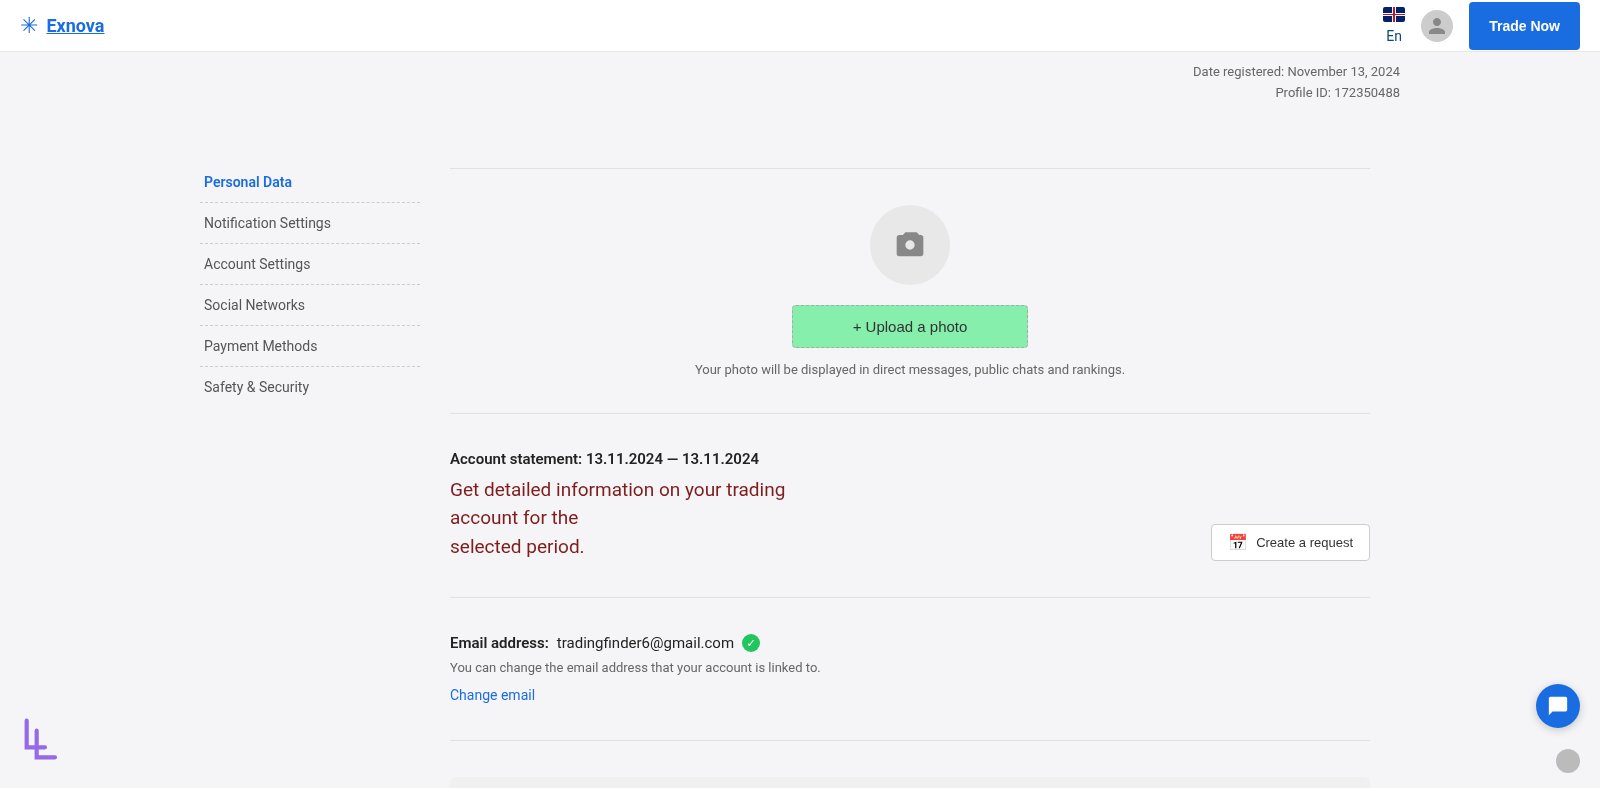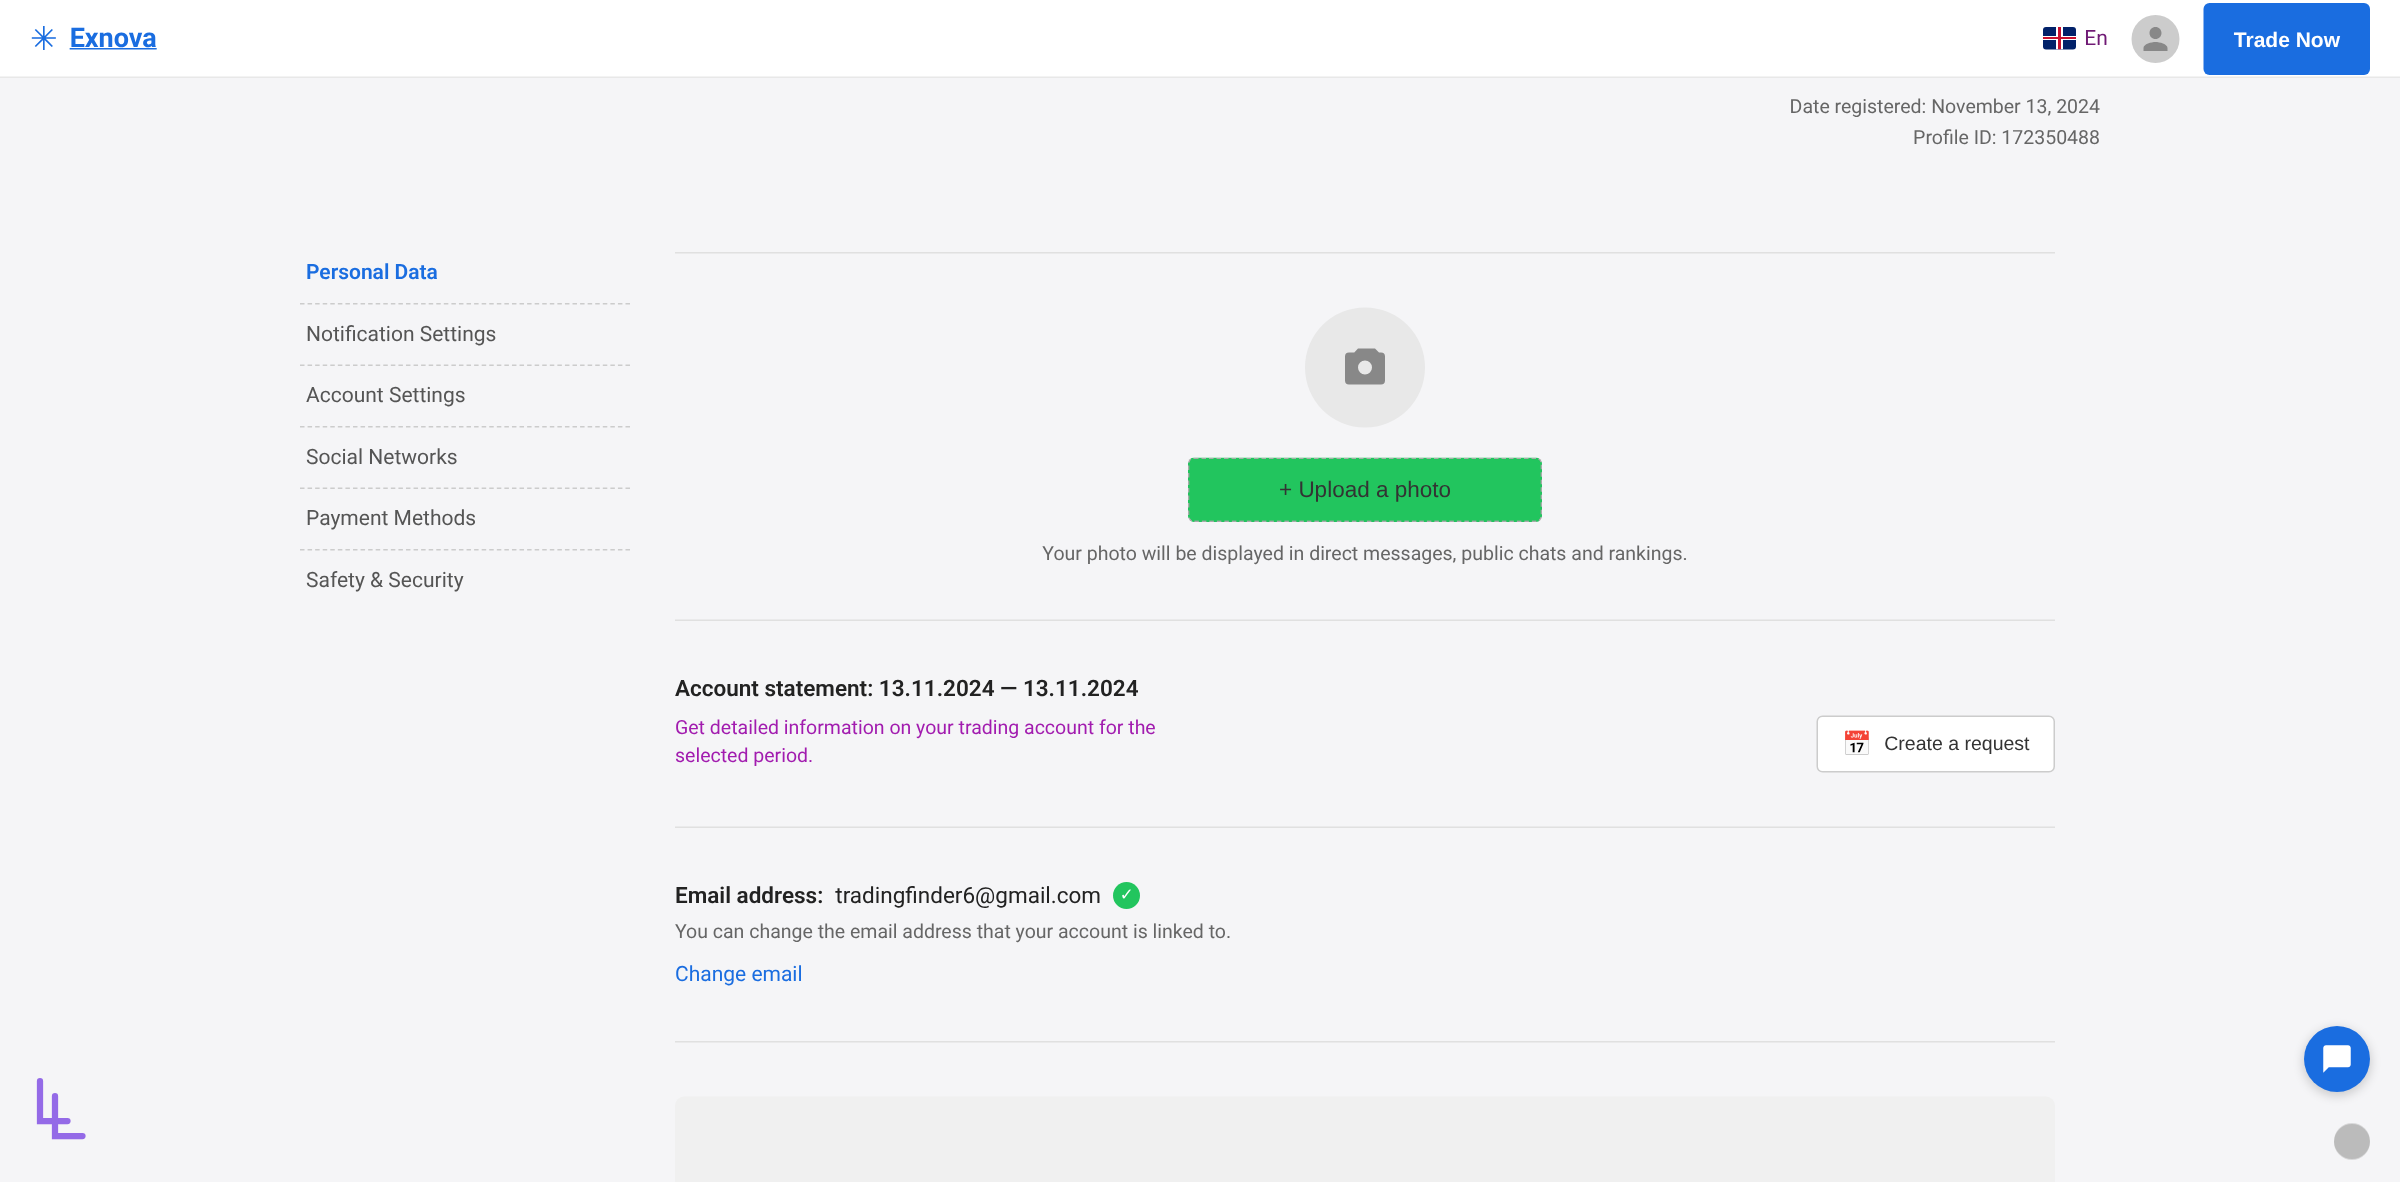--- a/index.html
+++ b/index.html
@@ -39,25 +39,26 @@
       color: #1a6de0;
       text-decoration: underline;
     }
     .header-right {
       display: flex;
       align-items: center;
       gap: 16px;
     }
     .lang-selector {
       display: flex;
-      align-items: flex-start;
+      align-items: center;
       gap: 6px;
       cursor: pointer;
       font-size: 14px;
-      color: #701a75;
+      color: #0c4a6e;
+      flex-direction: column;
     }
     .user-avatar-icon {
       width: 32px;
       height: 32px;
       border-radius: 50%;
       background: #ccc;
       display: flex;
       align-items: center;
       justify-content: center;
       color: #666;
@@ -145,21 +146,21 @@
       justify-content: center;
       margin-bottom: 20px;
     }
     .camera-icon-svg {
       width: 32px;
       height: 32px;
       color: #888;
     }
     .upload-btn {
       border: 1.5px dashed #aaa;
-      background: #22c55e;
+      background: #86efac;
       border-radius: 4px;
       padding: 12px 60px;
       font-size: 15px;
       color: #333;
       cursor: pointer;
       display: flex;
       align-items: center;
       gap: 8px;
       margin-bottom: 14px;
     }
@@ -178,22 +179,22 @@
       align-items: flex-end;
       justify-content: space-between;
     }
     .statement-title {
       font-size: 15px;
       font-weight: 600;
       color: #222;
       margin-bottom: 8px;
     }
     .statement-desc {
-      font-size: 13px;
-      color: #a21caf;
+      font-size: 19px;
+      color: #7f1d1d;
       max-width: 400px;
       line-height: 1.5;
     }
     .create-request-btn {
       display: flex;
       align-items: center;
       gap: 8px;
       border: 1px solid #ccc;
       background: #fff;
       border-radius: 4px;

